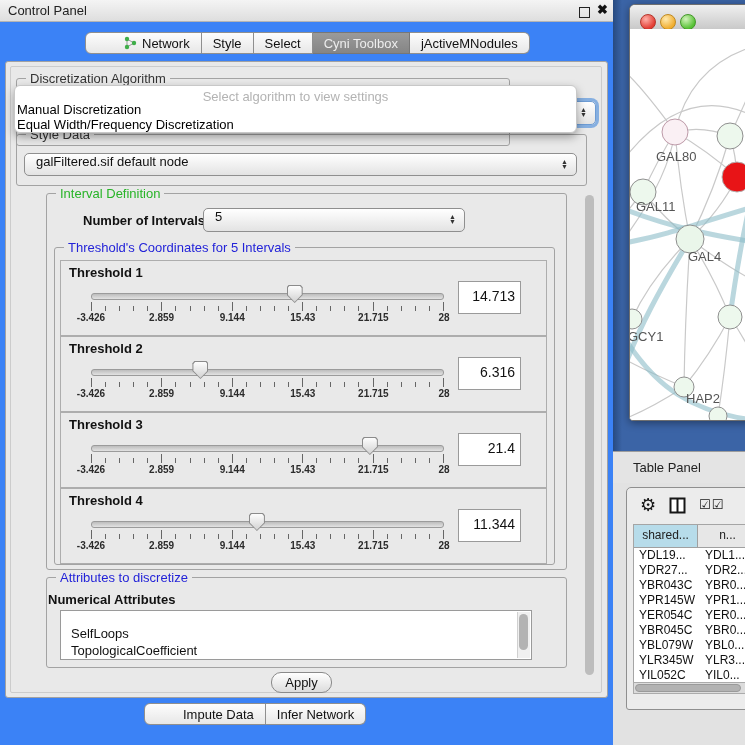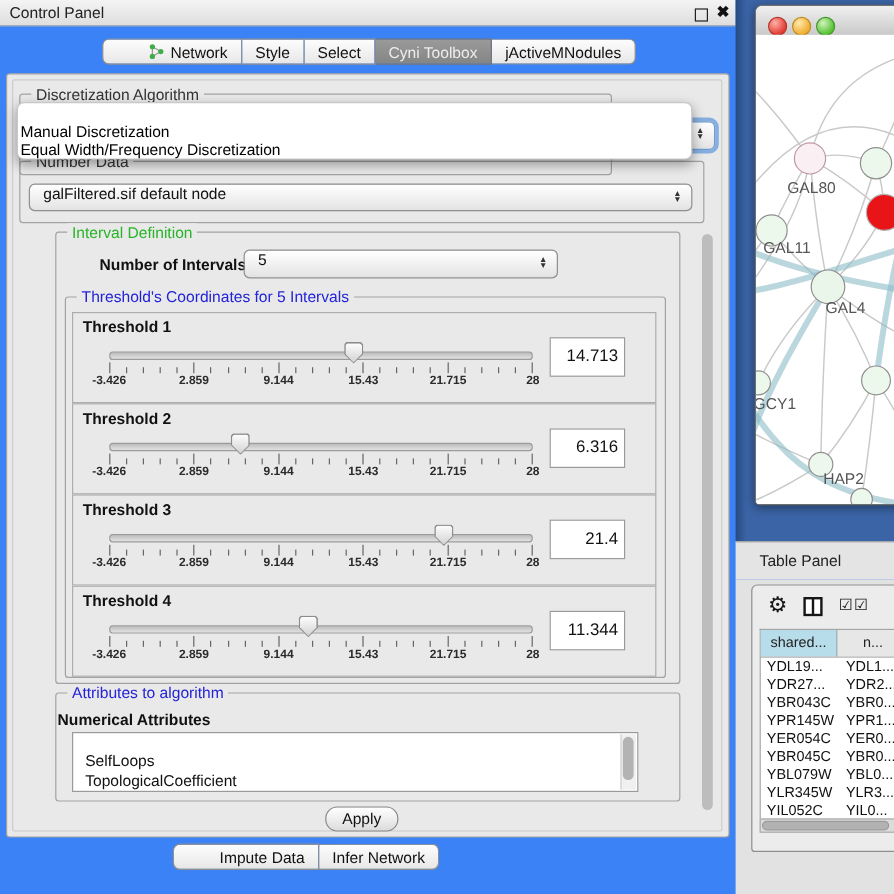--- a/index.html
+++ b/index.html
@@ -156,26 +156,27 @@
   </div>
 
   <div class="abs combo focusring" style="left:24px;top:101px;width:572px;height:24px;z-index:5;">
     <span class="stepper">
         <i>▲</i>
         <i>▼</i>
       </span>
   </div>
 
   <div class="abs popup">
+    <div class="hint">Select algorithm to view settings</div>
     <div class="opt" style="top:16px;font-weight:normal;">Manual Discretization</div>
     <div class="opt" style="top:31px;">Equal Width/Frequency Discretization</div>
   </div>
 
   <div class="abs groupbox" style="left:16px;top:134px;width:571px;height:52px;">
-    <span class="grouplabel g-dark">Number Data</span>
+    <span class="grouplabel g-dark">Style Data</span>
   </div>
   <div class="abs combo" style="left:24px;top:153px;width:553px;height:23px;">
     <span>galFiltered.sif default node</span>
     <span class="stepper">
         <i>▲</i>
         <i>▼</i>
       </span>
   </div>
 
   <div class="abs groupbox" style="left:46px;top:193px;width:521px;height:377px;">
@@ -376,21 +377,21 @@
           <span style="left: 100%;">28</span>
         </div>
       <div class="thumb" style="left: calc(47% - 8px);">
           <b></b>
         </div>
     </div>
     <div class="valbox">11.344</div>
   </div>
 
   <div class="abs groupbox" style="left:46px;top:577px;width:521px;height:91px;">
-    <span class="grouplabel g-blue">Attributes to algorithm</span>
+    <span class="grouplabel g-blue">Attributes to discretize</span>
   </div>
   <div class="abs" style="left:48px;top:592px;font-size:13px;font-weight:bold;color:#111;">Numerical Attributes</div>
   <div class="abs attrlist">
     <div class="li" style="padding-top:14px;">SelfLoops</div>
     <div class="li">TopologicalCoefficient</div>
     <div class="li">BetweennessCentrality</div>
     <div class="vsb" style="top:1px;bottom:1px;">
         <b style="top:2px;height:36px;"></b>
       </div>
   </div>

